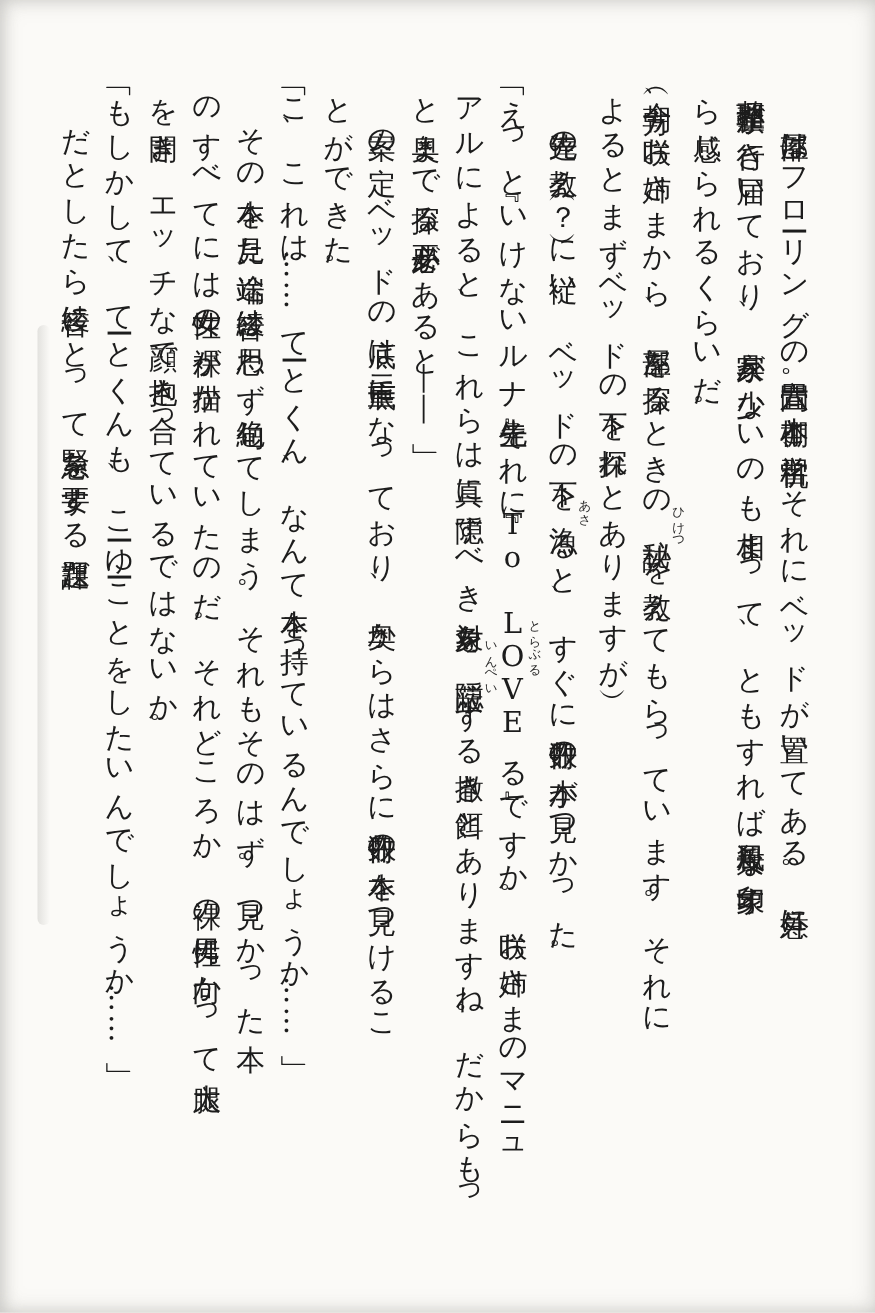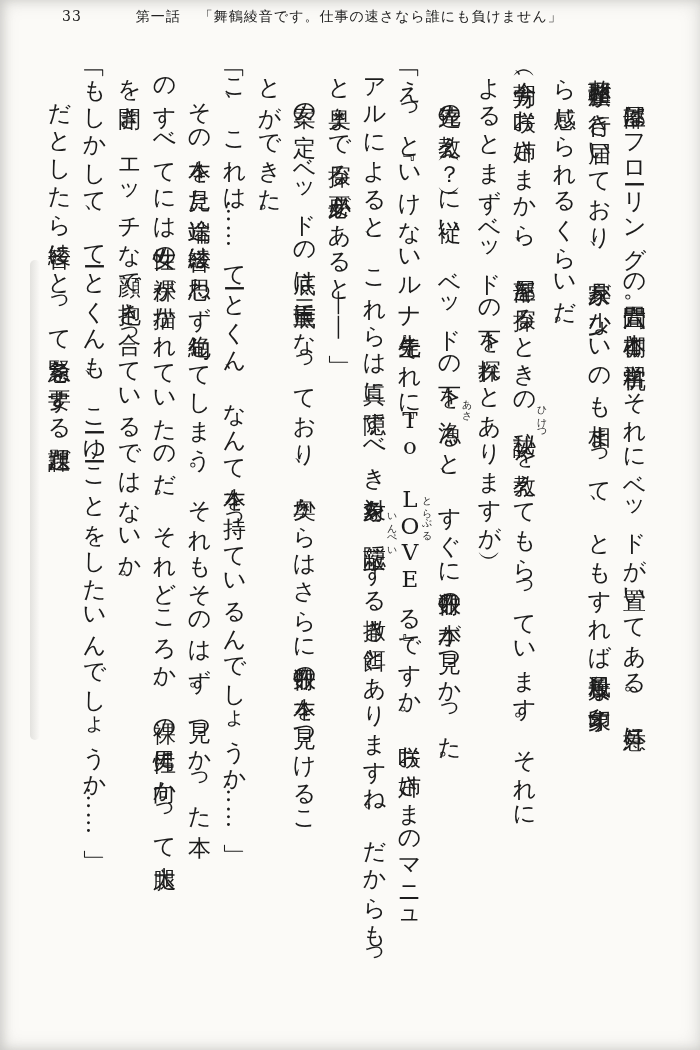--- a/index.html
+++ b/index.html
@@ -63,23 +63,20 @@
     text-orientation: upright;
     letter-spacing: 0.02em;
   }
 </style>
 </head>
 <body>
 
 <div class="page">
   <div class="gutter-shade"></div>
 
-  <div class="header">
-    <span class="pagenum">33</span><span class="chapter">第一話</span><span class="chapter-title">「舞鶴綾音です。仕事の速さなら誰にも負けません」</span>
-  </div>
 
   <div class="body-text">
       <p>　部屋はフローリングの六畳間。本棚と学習机、それにベッドが置いてある。意外に<br>整理整頓が行き届いており、家具が少ないのも相まって、ともすれば殺風景な印象す<br>ら感じられるくらいだ。</p>
       <p>（今朝方、咲お姉さまから、部屋を探るときの<ruby><span>秘訣</span><rt>ひけつ</rt></ruby>を教えてもらっています。それに<br>よるとまずベッドの下を探れとありますが）</p>
       <p>　先達の教え（？）に従い、ベッドの下を<ruby><span>漁</span><rt>あさ</rt></ruby>ると、すぐに数冊の本が見つかった。</p>
       <p>「えっと『いけないルナ先生』それに『<ruby><span class="upright">To LOVEる</span><rt>とらぶる</rt></ruby>』ですか。咲お姉さまのマニュ<br>アルによると、これらは真に隠すべき対象を<ruby><span>隠蔽</span><rt>いんぺい</rt></ruby>する撒き餌とありますね。だからもっ<br>と奥まで探る必要があると――」</p>
       <p>　案の定、ベッドの底は二重底になっており、奥からはさらに数冊の本を見つけるこ<br>とができた。</p>
       <p>「こ、これは……てーとくん、なんて本を持っているんでしょうか……」</p>
       <p>　その本を見た途端、綾音は思わず絶句してしまう。それもそのはず。見つかった本<br>のすべてには女性の裸が描かれていたのだ。それどころか、裸の男性に向かって太腿<br>を開き、エッチな顔で抱き合っているではないか。</p>
       <p>「もしかして、てーとくんも、こーゆーことをしたいんでしょうか……」</p>

